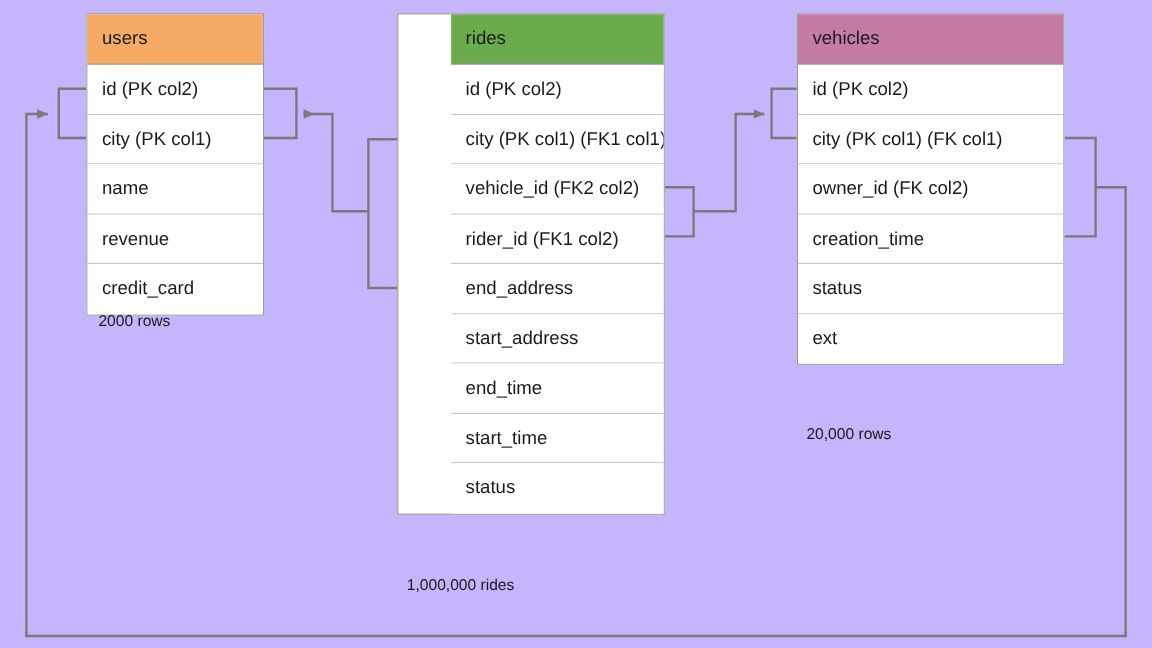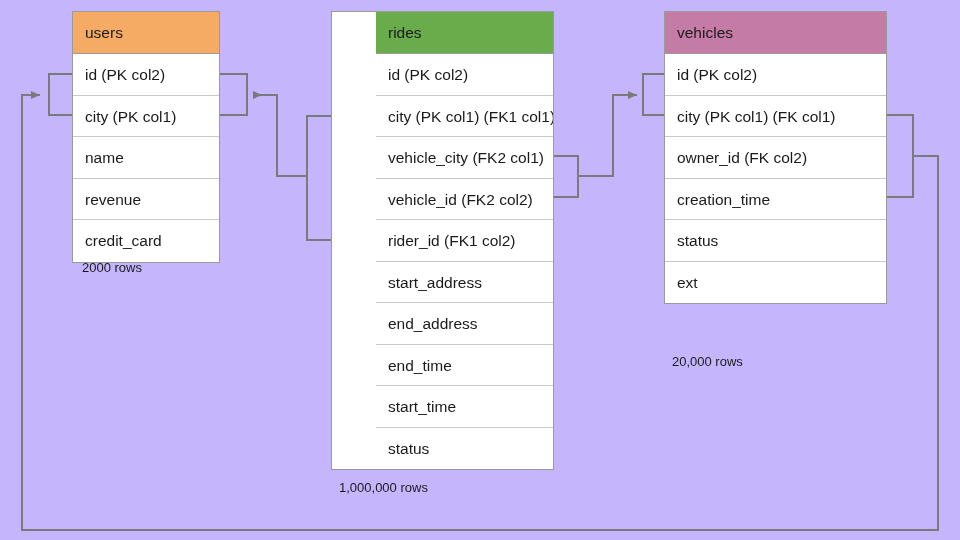--- a/index.html
+++ b/index.html
@@ -125,30 +125,29 @@
     <div class="er-row" style="border-bottom-color: rgb(200, 200, 200);">name</div>
     <div class="er-row" style="border-bottom-color: rgb(200, 200, 200);">revenue</div>
     <div class="er-row last">credit_card</div>
   </div>
   <div class="row-count" style="left:82px; top:260px;">2000 rows</div>
 
   <div class="er-table" style="left: 331px; top: 11px; width: 223px; border-color: rgb(154, 154, 154); padding-left: 44px;">
     <div class="er-header" style="background-color: rgb(106, 172, 76); border-bottom-color: rgb(154, 154, 154);">rides</div>
     <div class="er-row" style="border-bottom-color: rgb(200, 200, 200);">id (PK col2)</div>
     <div class="er-row" style="border-bottom-color: rgb(200, 200, 200);">city (PK col1) (FK1 col1)</div>
-    <div class="er-row" style="border-bottom-color: rgb(200, 200, 200);">vehicle_city (FK2 col1)</div>
     <div class="er-row" style="border-bottom-color: rgb(200, 200, 200);">vehicle_id (FK2 col2)</div>
     <div class="er-row" style="border-bottom-color: rgb(200, 200, 200);">rider_id (FK1 col2)</div>
+    <div class="er-row" style="border-bottom-color: rgb(200, 200, 200);">end_address</div>
     <div class="er-row" style="border-bottom-color: rgb(200, 200, 200);">start_address</div>
-    <div class="er-row" style="border-bottom-color: rgb(200, 200, 200);">end_address</div>
     <div class="er-row" style="border-bottom-color: rgb(200, 200, 200);">end_time</div>
     <div class="er-row" style="border-bottom-color: rgb(200, 200, 200);">start_time</div>
     <div class="er-row last">status</div>
   </div>
-  <div class="row-count" style="left:339px; top:480px;">1,000,000 rows</div>
+  <div class="row-count" style="left:339px; top:480px;">1,000,000 rides</div>
 
   <div class="er-table" style="left: 664px; top: 11px; width: 223px; border-color: rgb(154, 154, 154);">
     <div class="er-header" style="background-color: rgb(196, 123, 166); border-bottom-color: rgb(154, 154, 154);">vehicles</div>
     <div class="er-row" style="border-bottom-color: rgb(200, 200, 200);">id (PK col2)</div>
     <div class="er-row" style="border-bottom-color: rgb(200, 200, 200);">city (PK col1) (FK col1)</div>
     <div class="er-row" style="border-bottom-color: rgb(200, 200, 200);">owner_id (FK col2)</div>
     <div class="er-row" style="border-bottom-color: rgb(200, 200, 200);">creation_time</div>
     <div class="er-row" style="border-bottom-color: rgb(200, 200, 200);">status</div>
     <div class="er-row last">ext</div>
   </div>

